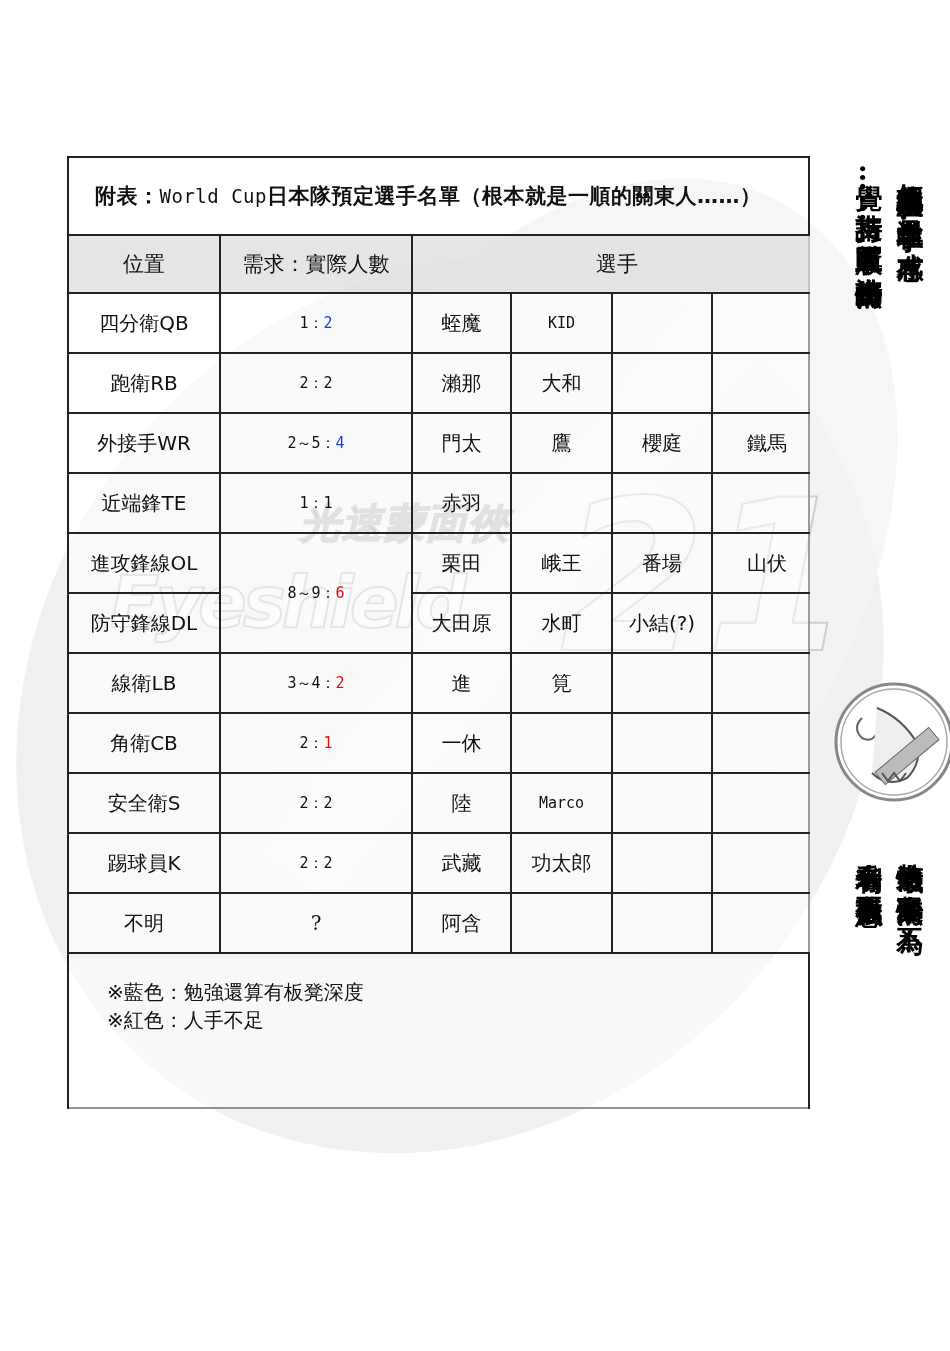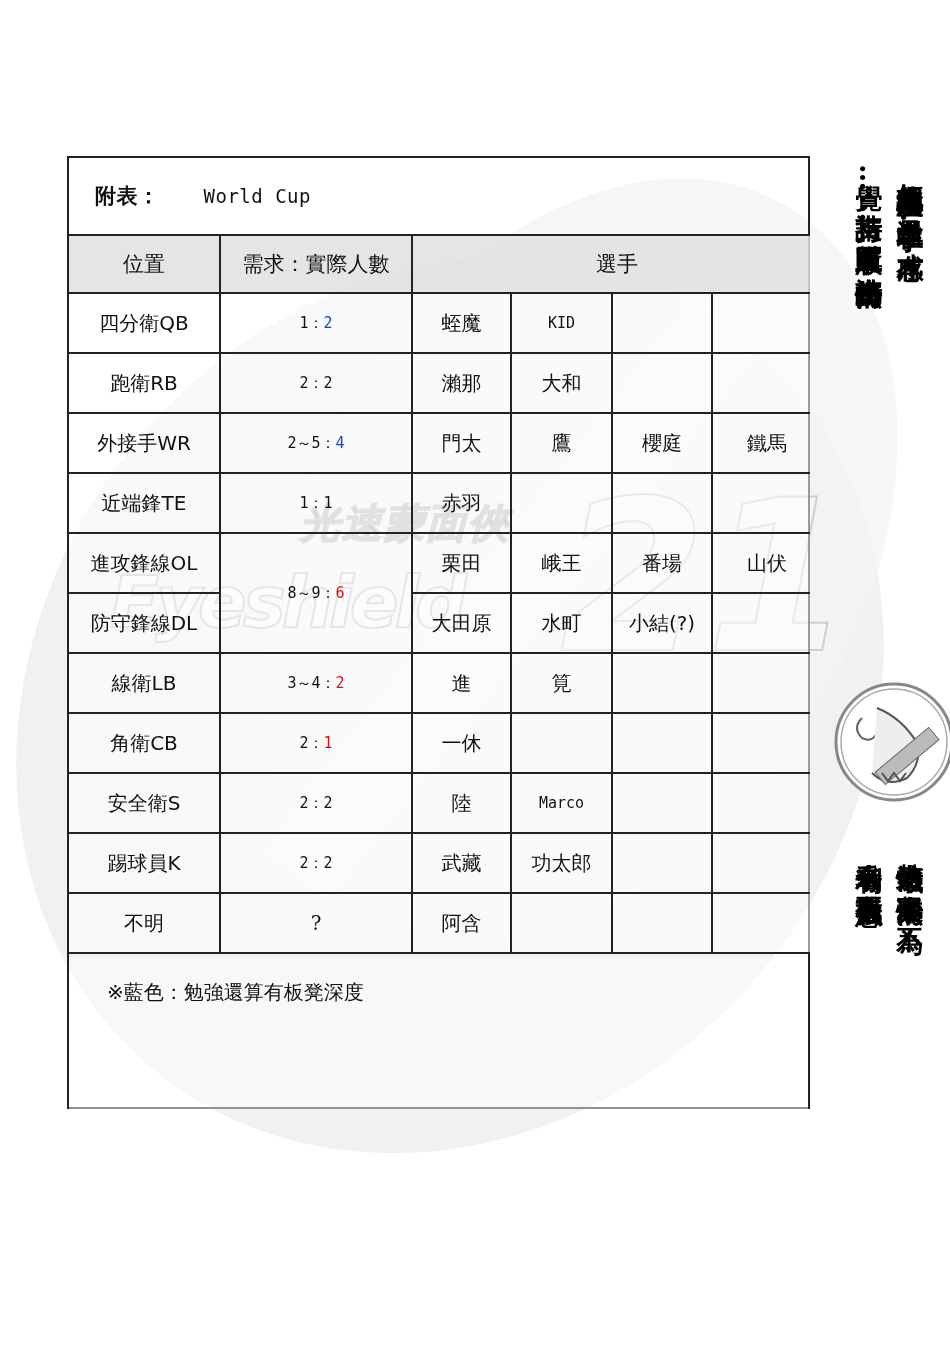--- a/index.html
+++ b/index.html
@@ -15,21 +15,21 @@
   .wm-logo{position:absolute;left:300px;top:496px;font-size:40px;font-weight:bold;font-style:italic;
            color:#a16207;-webkit-text-stroke:1.5px #bdbdbd;letter-spacing:2px;}
   .wm-big{position:absolute;left:110px;top:560px;font-size:72px;font-weight:bold;font-style:italic;
            color:rgba(255,255,255,.5);-webkit-text-stroke:2px #c8c8c8;letter-spacing:-4px;}
   .wm-21{position:absolute;left:560px;top:455px;font-size:210px;font-weight:bold;font-style:italic;
            color:rgba(255,255,255,.3);-webkit-text-stroke:2px #cfcfcf;}
   
   .sheet{position:absolute;left:67px;top:156px;width:743px;height:953px;border:2px solid #222;box-sizing:border-box;}
   .title{position:absolute;left:0;top:0;width:100%;height:76px;display:flex;align-items:center;
          padding-left:26px;box-sizing:border-box;font-size:21px;font-weight:bold;letter-spacing:.5px;}
-  .title .mono{font-family:"DejaVu Sans Mono","Liberation Mono",monospace;font-weight:normal;font-size:19px;margin-left:44px;}
+  .title .mono{font-family:"DejaVu Sans Mono","Liberation Mono",monospace;font-weight:normal;font-size:19px;}
   table{position:absolute;left:0;top:76px;border-collapse:collapse;width:741px;table-layout:fixed;}
   td{border:2px solid #222;text-align:center;vertical-align:middle;font-size:20px;padding:0;
      background:rgba(255,255,255,.55);}
   tr.head td{background:rgba(225,225,225,.85);height:56px;font-size:21px;}
   tr.r td{height:58px;}
   td.first-col{border-left:none;}
   td.last-col{border-right:none;padding-left:11px;}
   .num{font-family:"DejaVu Sans Mono","Liberation Mono",monospace;font-size:15px;}
   .blue{color:#1a3fd8;}
   .red{color:#e01010;}
@@ -47,20 +47,21 @@
 <div class="bg-ball2"></div>
 <div class="bg-stripe"></div>
 <div class="wm-21">21</div>
 <div class="wm-big">Eyeshield</div>
 <div class="wm-logo">光速蒙面俠</div>
 
 <div class="sheet">
   <div class="title">
     <span>附表：</span>
     <span class="mono">World Cup</span>
+    <span>日本隊預定選手名單（根本就是一順的關東人……）</span>
   </div>
 
   <table>
     <colgroup>
       <col style="width:151px">
         <col style="width:192px">
         <col style="width:99px">
       <col style="width:101px">
         <col style="width:100px">
         <col style="width:98px">
@@ -167,20 +168,21 @@
       <td>阿含</td>
       <td></td>
       <td></td>
       <td class="last-col"></td>
     </tr>
   </tbody>
     </table>
 
   <div class="notes">
     <div>※藍色：勉強還算有板凳深度</div>
+    <div>※紅色：人手不足</div>
   </div>
 </div>
 
 <div class="vcol" style="left:897px;top:163px;">如此經典的漫畫！還是拿在手中…才有感</div>
 <div class="vcol" style="left:856px;top:163px;">覺…請支持…並購買正版！請支持熱情！</div>
 
 <div class="badge">
   <svg width="118" height="130" viewBox="0 0 118 130">
     <circle cx="62" cy="64" r="58" fill="#fff" stroke="#888" stroke-width="3"></circle>
     <circle cx="62" cy="64" r="53" fill="none" stroke="#aaa" stroke-width="1.5"></circle>

